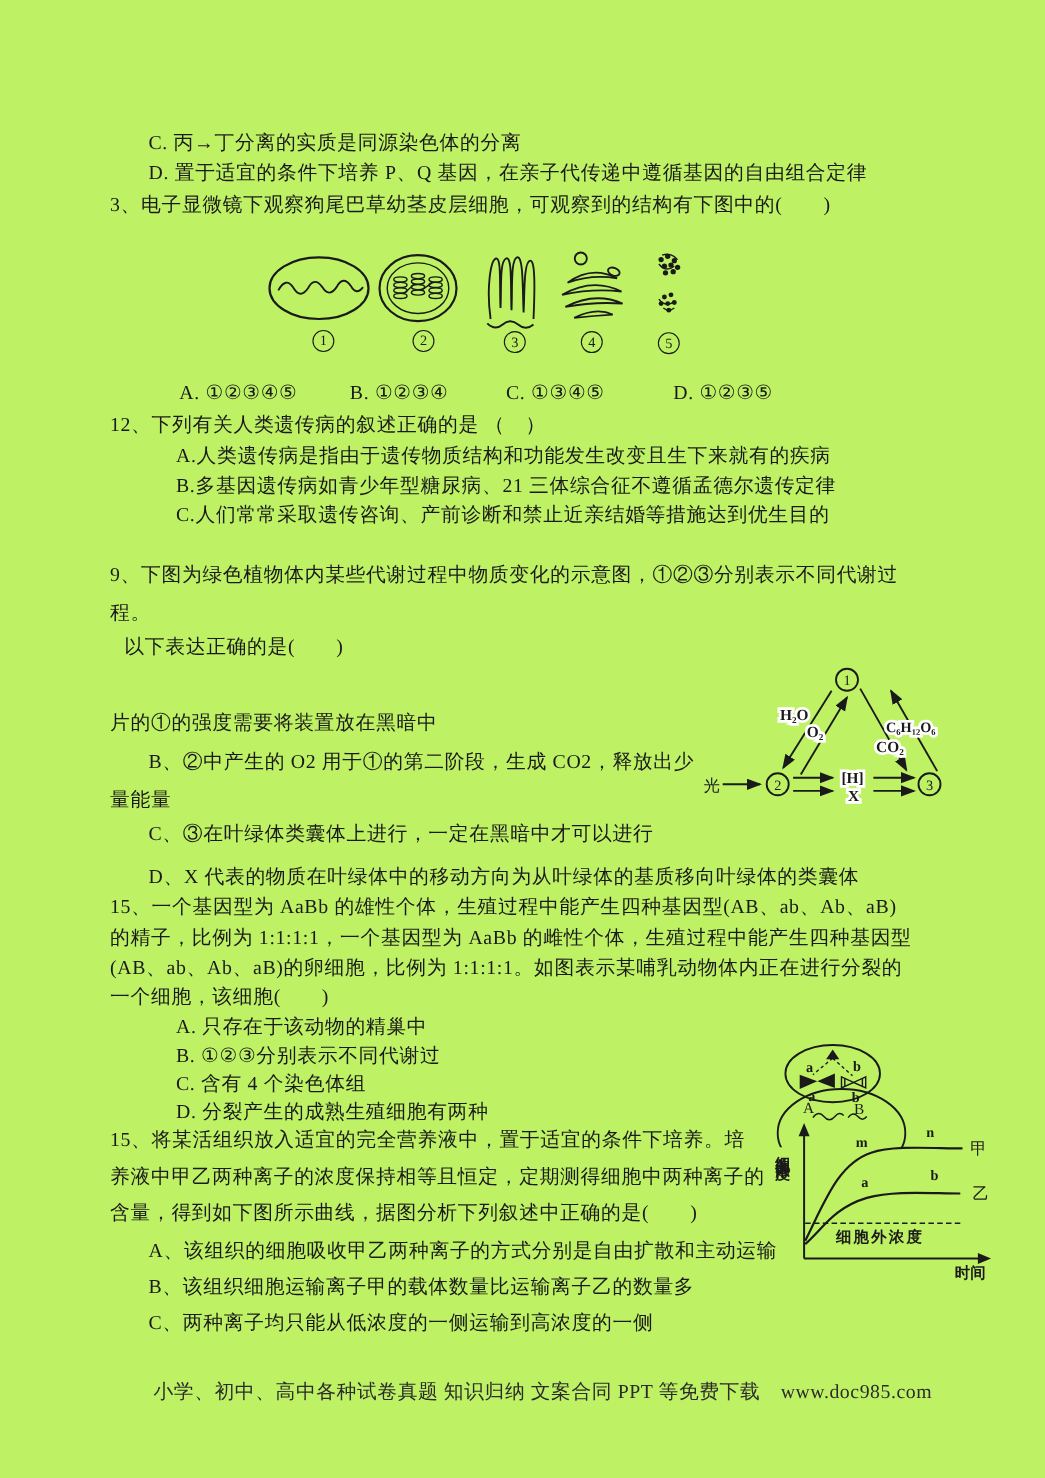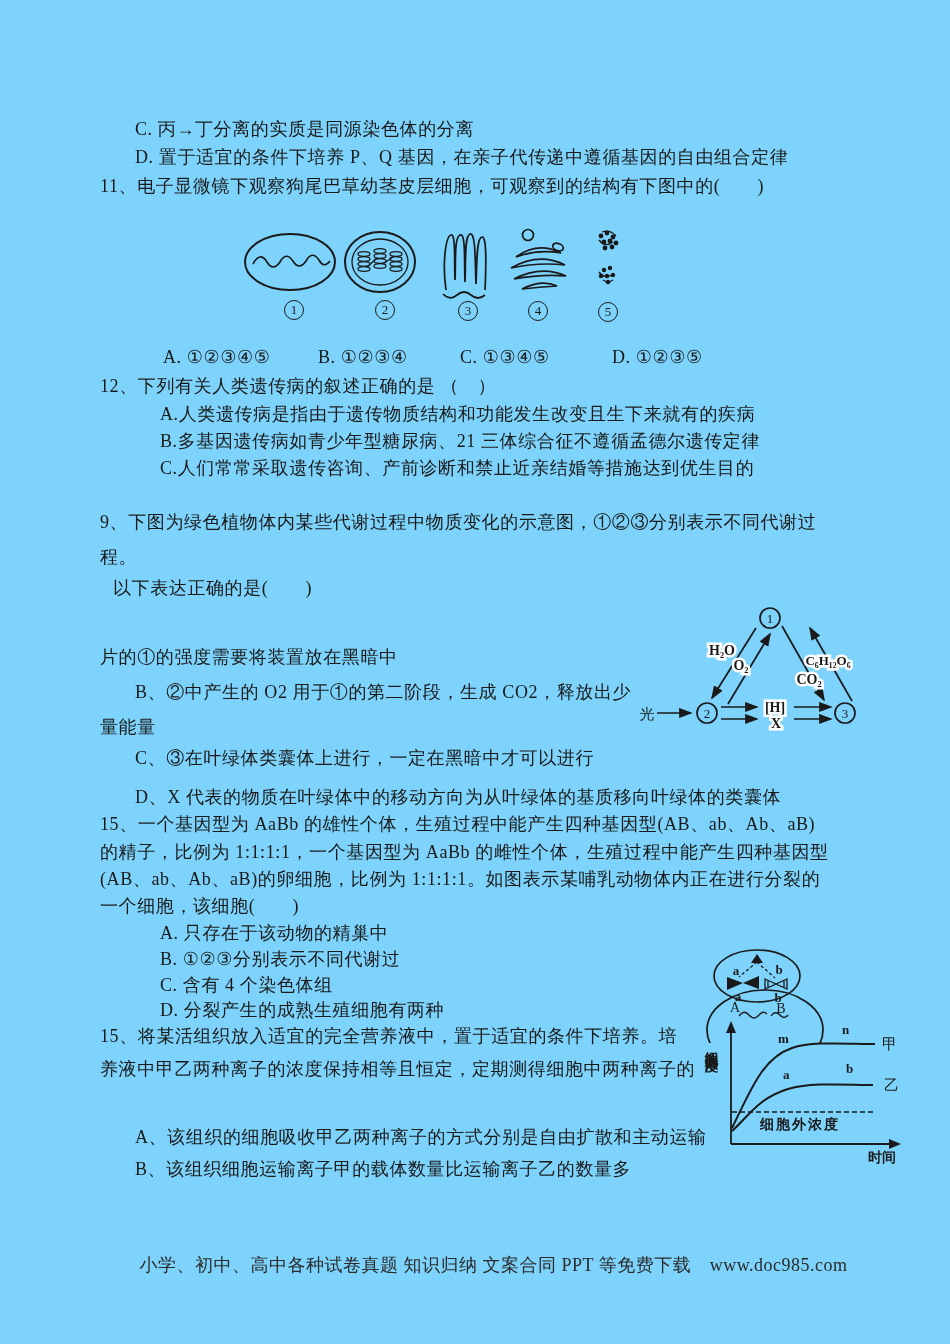--- a/index.html
+++ b/index.html
@@ -1,17 +1,17 @@
 <!DOCTYPE html>
 <html><head>
 <meta charset="utf-8">
 <style>
   html,body{margin:0;padding:0;background:#888;}
   .page{
-    position:relative;width:950px;height:1344px;margin:0 auto;background:#7dd3fc;
+    position:relative;width:950px;height:1344px;margin:0 auto;background:#bef264;
     font-family:"Liberation Serif","DejaVu Serif",serif;color:#1a1a1a;overflow:hidden;
   }
   .t{position:absolute;white-space:nowrap;font-size:18px;letter-spacing:0.6px;line-height:1.2;}
   .fig{position:absolute;}
   .cnum{
     position:absolute;width:20px;height:20px;border:1.6px solid #1a1a1a;border-radius:50%;
     display:flex;align-items:center;justify-content:center;font-size:13px;box-sizing:border-box;
   }
   .vlabel{position:absolute;writing-mode:vertical-rl;text-orientation:upright;
     font-size:13.5px;letter-spacing:2px;font-weight:bold;}
@@ -25,21 +25,21 @@
   svg .bold{font-weight:bold;}
 </style>
 </head>
 <body>
 
 <div class="page">
 
   <div class="t" style="left:135px;top:119px">C. 丙→丁分离的实质是同源染色体的分离</div>
   <div class="t" style="left:135px;top:147px">D. 置于适宜的条件下培养 P、Q 基因，在亲子代传递中遵循基因的自由组合定律</div>
 
-  <div class="t" style="left:100px;top:176px">11、电子显微镜下观察狗尾巴草幼茎皮层细胞，可观察到的结构有下图中的(　　)</div>
+  <div class="t" style="left:100px;top:176px">3、电子显微镜下观察狗尾巴草幼茎皮层细胞，可观察到的结构有下图中的(　　)</div>
 
   <svg class="fig" style="left:233px;top:220px" width="410" height="88" viewBox="0 0 410 88">
     <g>
       <ellipse cx="57" cy="42" rx="45" ry="28" class="s2"></ellipse>
       <path class="s16" d="M20,44 q7,-13 14,-2 q6,10 13,0 q6,-11 13,-1 q6,10 13,0 q6,-11 13,-1 q5,9 11,1"></path>
     </g>
     <g>
       <ellipse cx="147" cy="42" rx="35" ry="30" class="s2"></ellipse>
       <ellipse cx="147" cy="42" rx="28" ry="23" class="s13"></ellipse>
       <g class="s13">
@@ -180,22 +180,24 @@
     <text x="33" y="29" text-anchor="middle" font-size="13" class="bold">a</text>
     <text x="76" y="28" text-anchor="middle" font-size="13" class="bold">b</text>
     <text x="35" y="55" text-anchor="middle" font-size="13" class="bold">a</text>
     <text x="75" y="56" text-anchor="middle" font-size="13" class="bold">b</text>
     <text x="32" y="66" text-anchor="middle" font-size="14">A</text>
     <text x="78" y="67" text-anchor="middle" font-size="14">B</text>
   </svg>
 
   <div class="t" style="left:100px;top:1026px">15、将某活组织放入适宜的完全营养液中，置于适宜的条件下培养。培</div>
   <div class="t" style="left:100px;top:1059px">养液中甲乙两种离子的浓度保持相等且恒定，定期测得细胞中两种离子的</div>
+  <div class="t" style="left:100px;top:1092px">含量，得到如下图所示曲线，据图分析下列叙述中正确的是(　　)</div>
   <div class="t" style="left:135px;top:1127px">A、该组织的细胞吸收甲乙两种离子的方式分别是自由扩散和主动运输</div>
   <div class="t" style="left:135px;top:1159px">B、该组织细胞运输离子甲的载体数量比运输离子乙的数量多</div>
+  <div class="t" style="left:135px;top:1192px">C、两种离子均只能从低浓度的一侧运输到高浓度的一侧</div>
 
   <svg class="fig" style="left:698px;top:1018px" width="222" height="152" viewBox="0 0 222 152">
     <g class="s18">
       <line x1="33" y1="10" x2="33" y2="126"></line>
       <line x1="33" y1="126" x2="196" y2="126"></line>
     </g>
     <polygon points="33,3 28,15 38,15" fill="#1a1a1a"></polygon>
     <polygon points="203,126 191,121 191,131" fill="#1a1a1a"></polygon>
     <line x1="34" y1="94" x2="178" y2="94" class="s13" stroke-dasharray="5,3"></line>
     <path class="s2" d="M34,110 C52,74 64,40 94,30 C114,23 150,26 177,26"></path>

